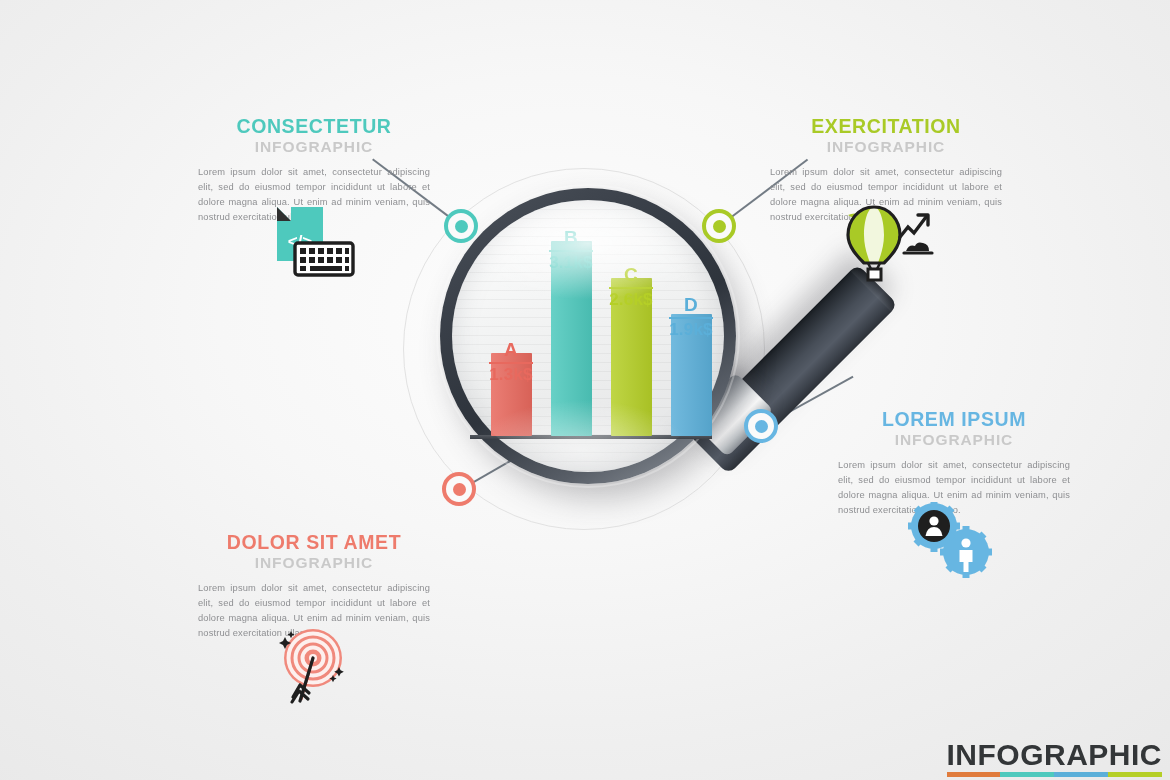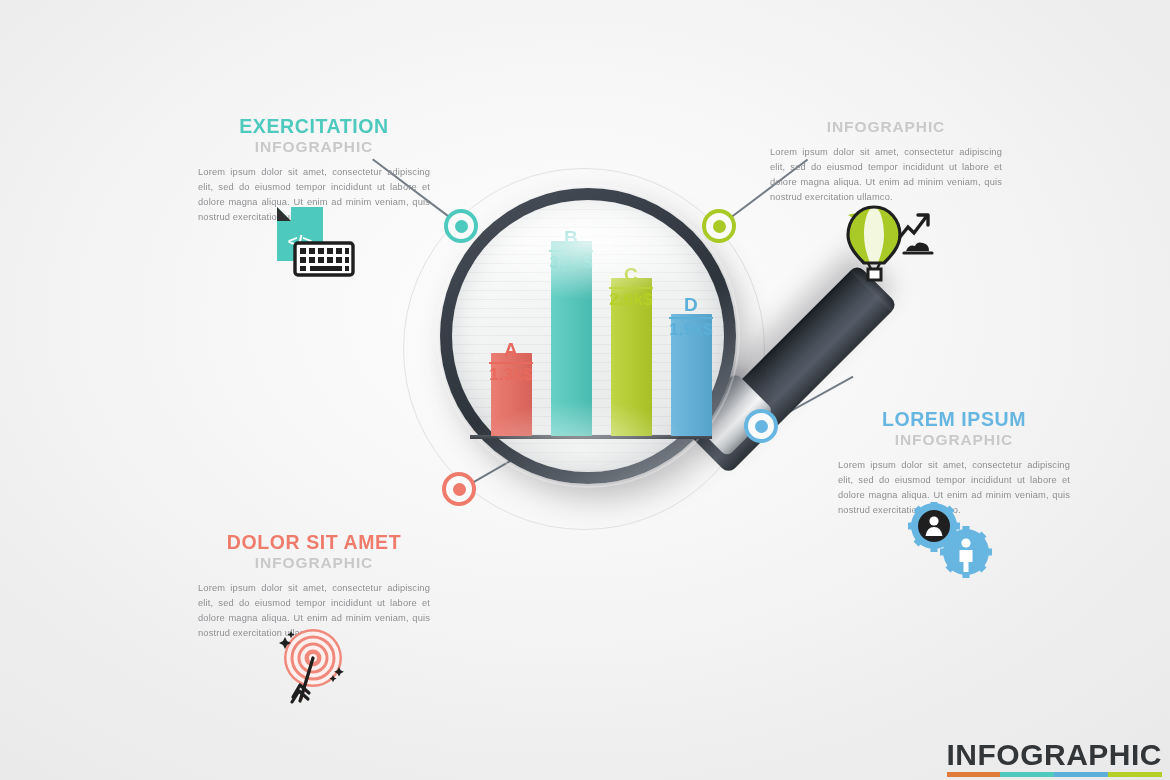--- a/index.html
+++ b/index.html
@@ -308,26 +308,27 @@
 
     <div id="lens-gloss"></div>
   </div>
 
   <div class="marker" id="marker-teal"></div>
   <div class="marker" id="marker-green"></div>
   <div class="marker" id="marker-blue"></div>
   <div class="marker" id="marker-red"></div>
 
   <div class="block align-right center-head" id="block-consectetur">
-    <p class="title">EXERCITATION</p>
+    <p class="title">CONSECTETUR</p>
     <p class="subtitle">INFOGRAPHIC</p>
     <p class="body">Lorem ipsum dolor sit amet, consectetur adipiscing elit, sed do eiusmod tempor incididunt ut labore et dolore magna aliqua. Ut enim ad minim veniam, quis nostrud exercitation ullamco.</p>
   </div>
 
   <div class="block center-head" id="block-exercitation">
+    <p class="title">EXERCITATION</p>
     <p class="subtitle">INFOGRAPHIC</p>
     <p class="body">Lorem ipsum dolor sit amet, consectetur adipiscing elit, sed do eiusmod tempor incididunt ut labore et dolore magna aliqua. Ut enim ad minim veniam, quis nostrud exercitation ullamco.</p>
   </div>
 
   <div class="block center-head" id="block-lorem">
     <p class="title">LOREM IPSUM</p>
     <p class="subtitle">INFOGRAPHIC</p>
     <p class="body">Lorem ipsum dolor sit amet, consectetur adipiscing elit, sed do eiusmod tempor incididunt ut labore et dolore magna aliqua. Ut enim ad minim veniam, quis nostrud exercitation ullamco.</p>
   </div>
 

